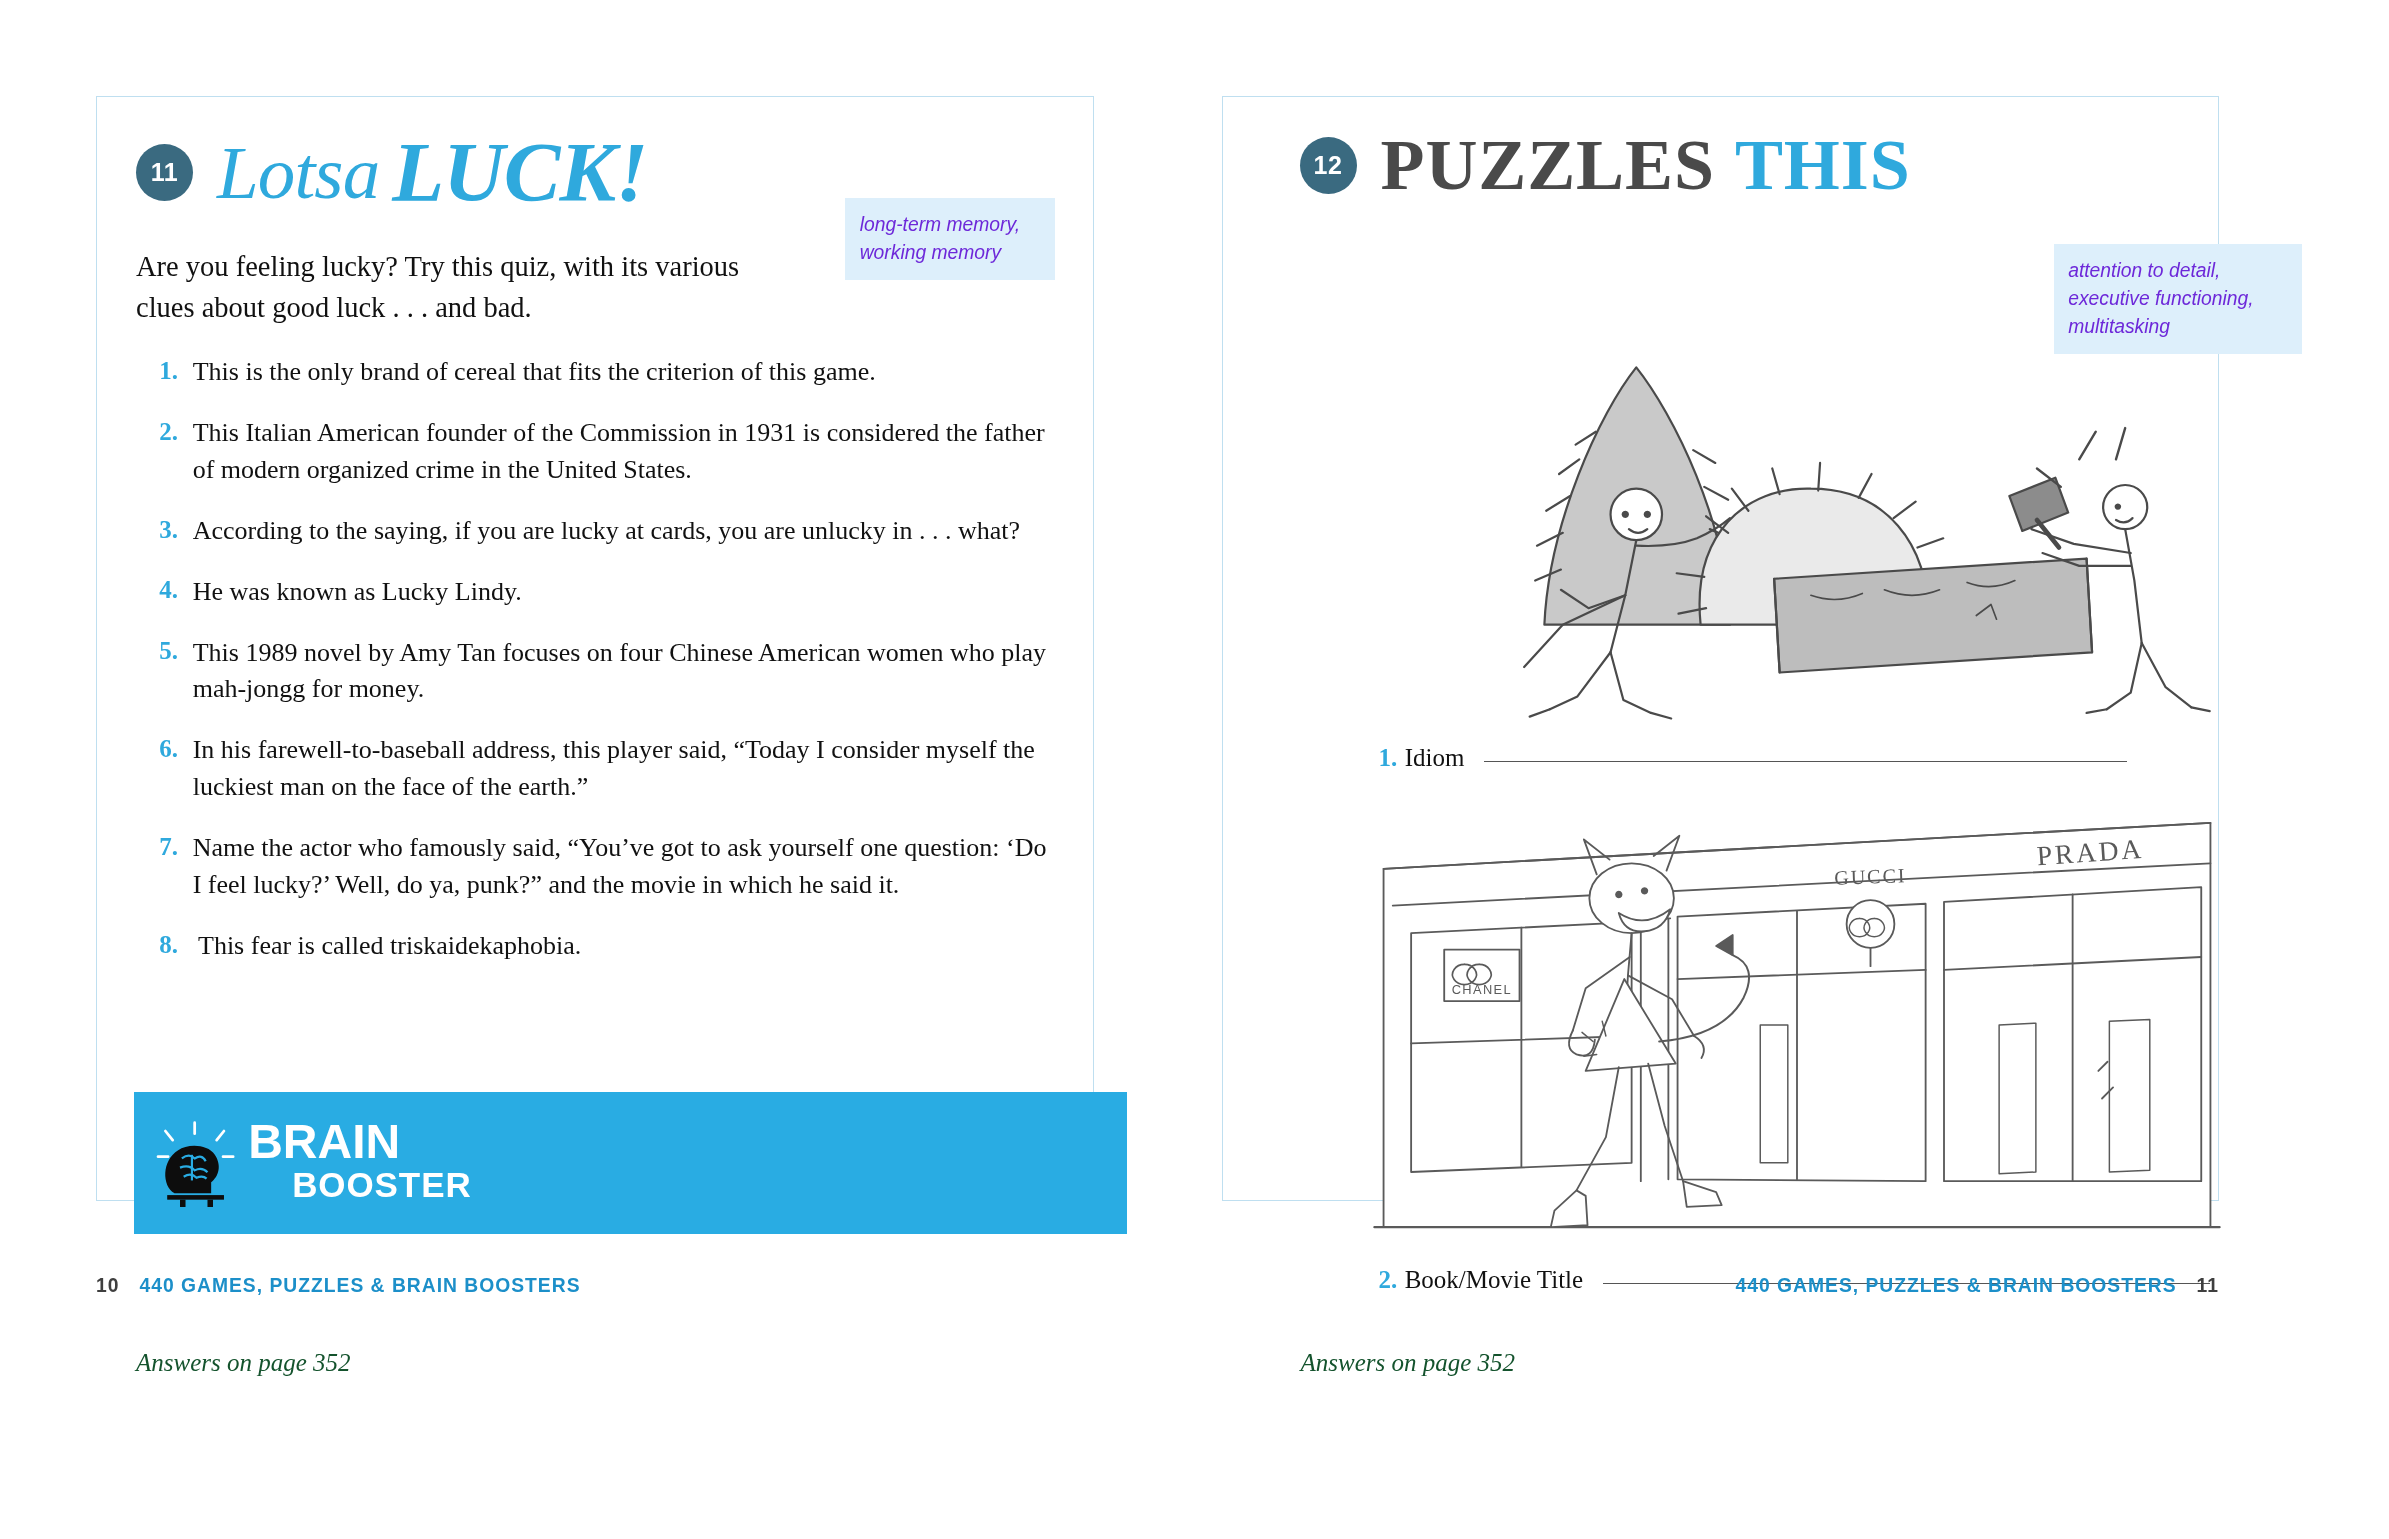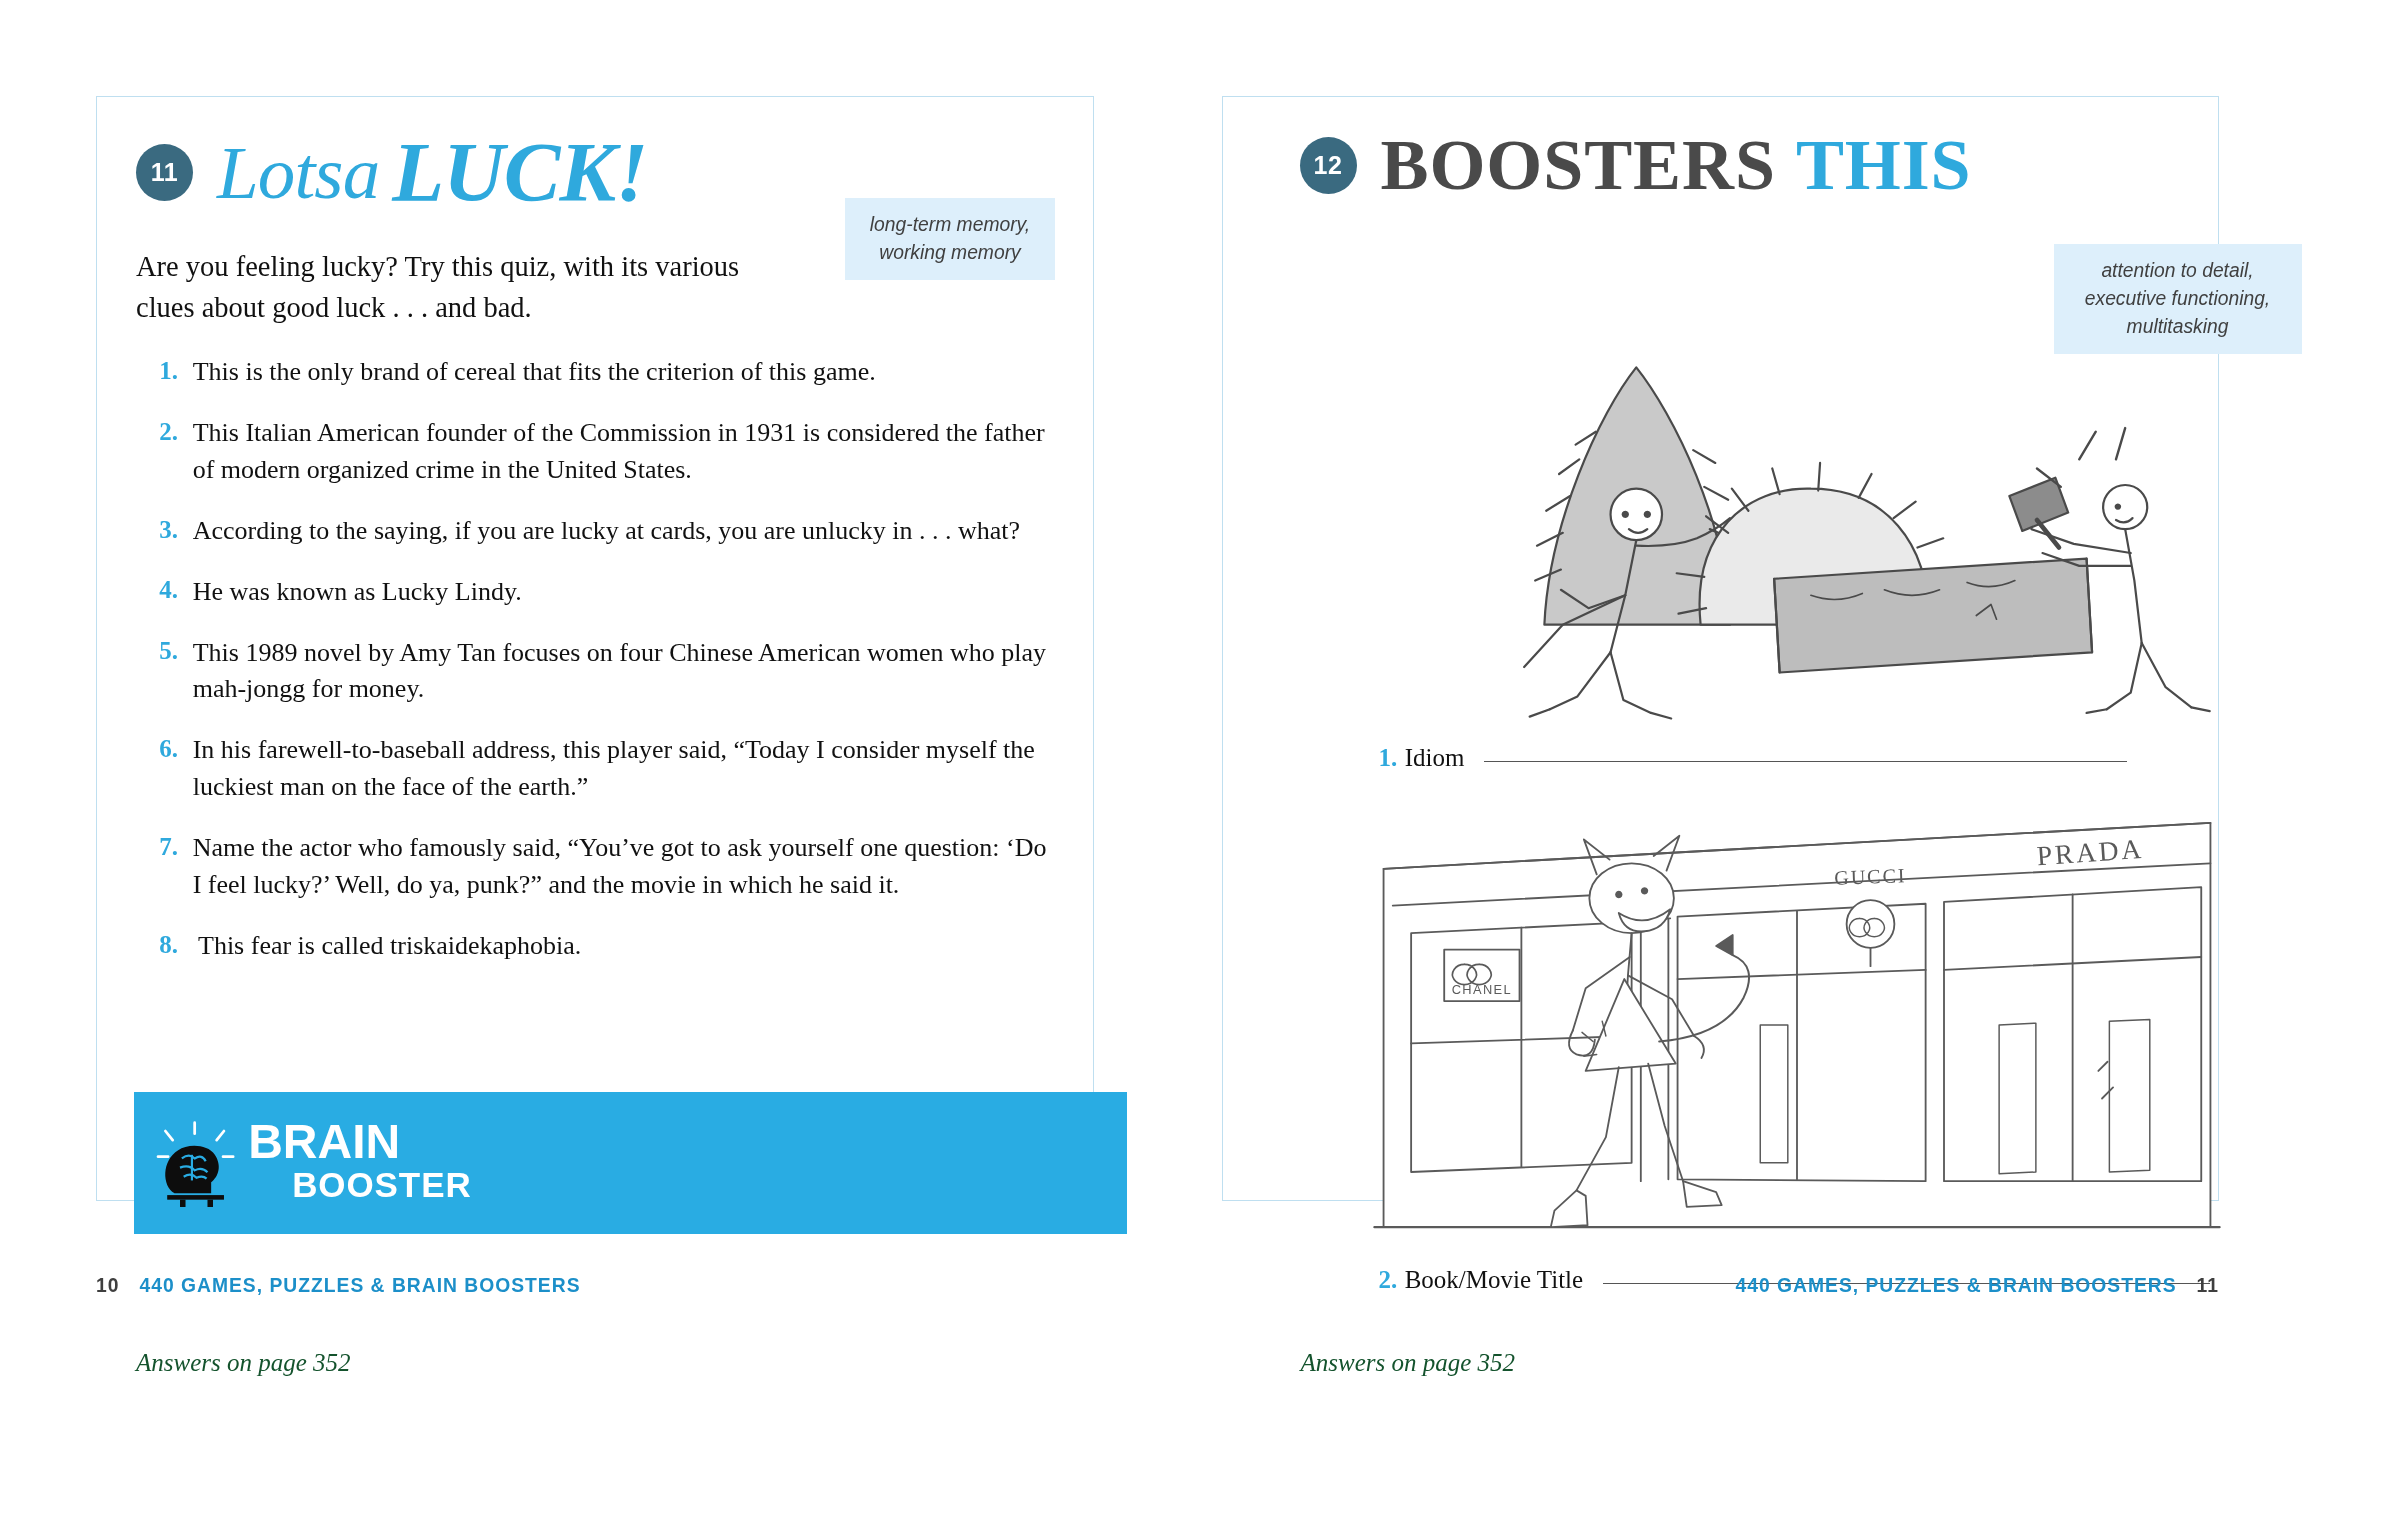--- a/index.html
+++ b/index.html
@@ -99,26 +99,26 @@
     color: #2fa9dd;
     margin-left: 20px;
     line-height: 1;
     letter-spacing: 0.9px;
   }
 
   
   .skill-box {
     position: absolute;
     background: #ddeffb;
-    color: #404040;
+    color: #6d28d9;
     font-family: "Liberation Sans", sans-serif;
     font-style: italic;
     font-size: 19.3px;
     line-height: 1.45;
-    text-align: center;
+    text-align: left;
     padding: 13px 14.7px;
     box-sizing: border-box;
   }
 
   
   .intro {
     position: absolute;
     font-size: 28.5px;
     line-height: 1.45;
     color: #111;
@@ -342,21 +342,21 @@
       <span style="width:20px; display:inline-block;"></span>
       <span>440 GAMES, PUZZLES &amp; BRAIN BOOSTERS</span>
     </div>
   </div>
 
   <div class="page page-right">
     <div class="page-frame"></div>
 
     <div class="hdr" style="left:1300px; top:129px; margin-left:-1195px;">
       <div class="num-badge">12</div>
-      <div class="title-picture">BOOSTERS</div>
+      <div class="title-picture">PUZZLES</div>
       <div class="title-this">THIS</div>
     </div>
 
     <div class="skill-box" style="left:859px; top:244px; width:248px; white-space:pre-line;">attention to detail,
 executive functioning,
 multitasking</div>
 
 
     <div class="artwrap" style="left:138px; top:349px; width:919px; height:386px;">
       <svg viewBox="0 0 1000 420" width="919" height="386">

